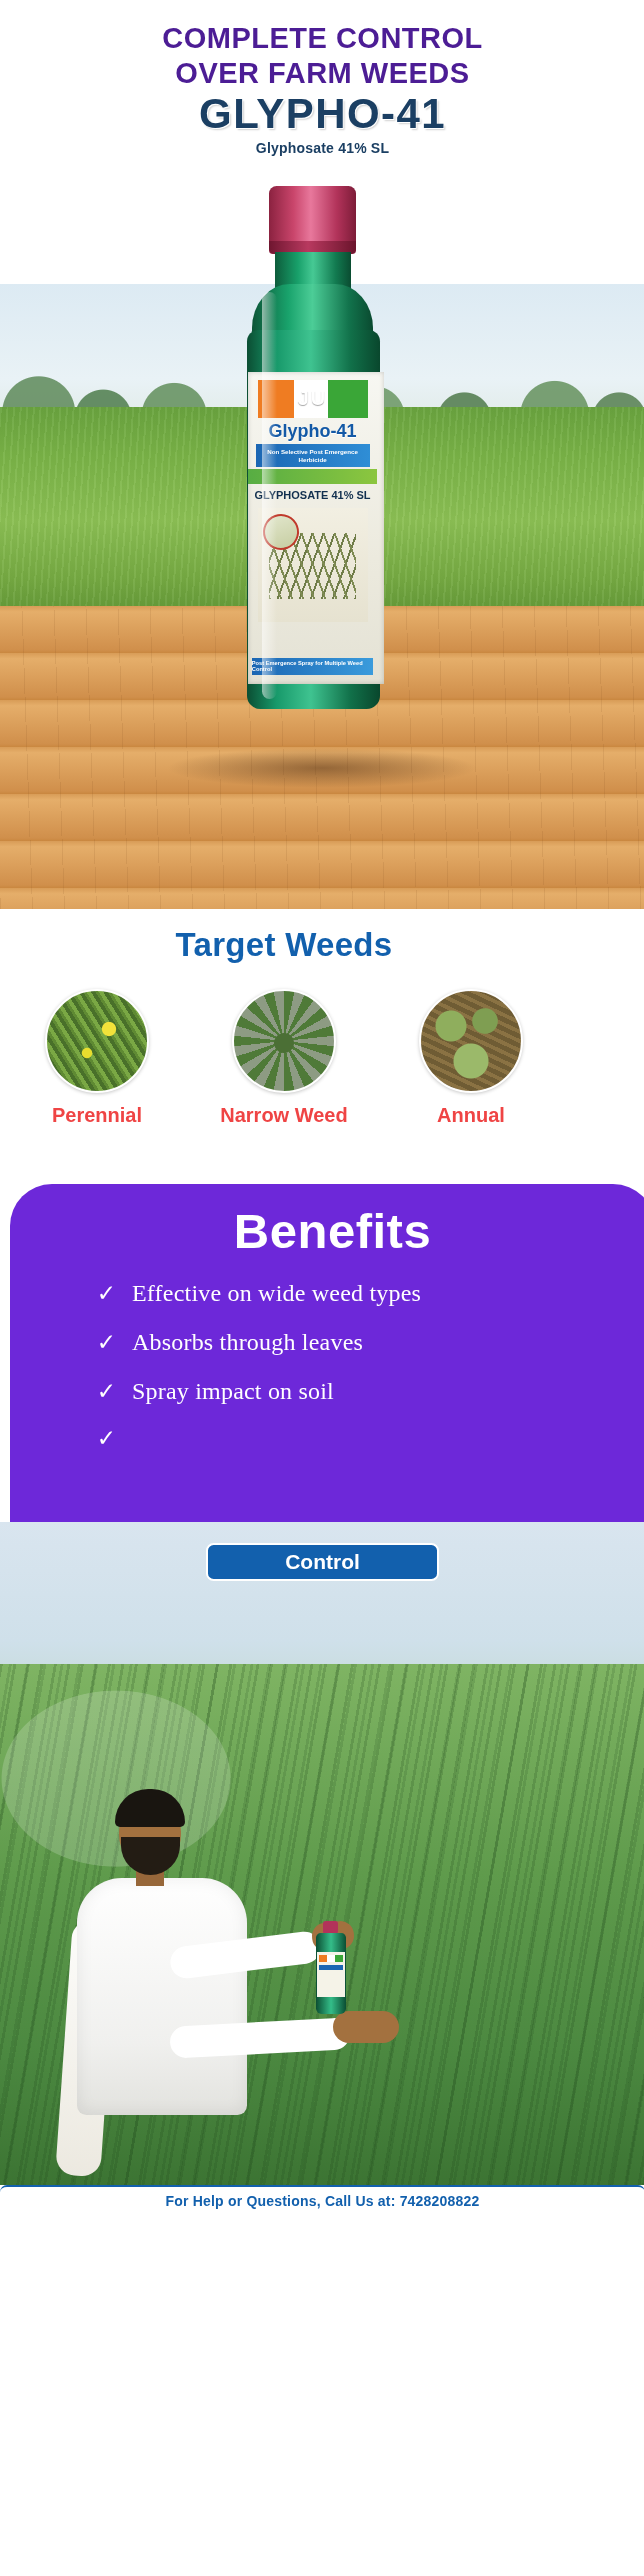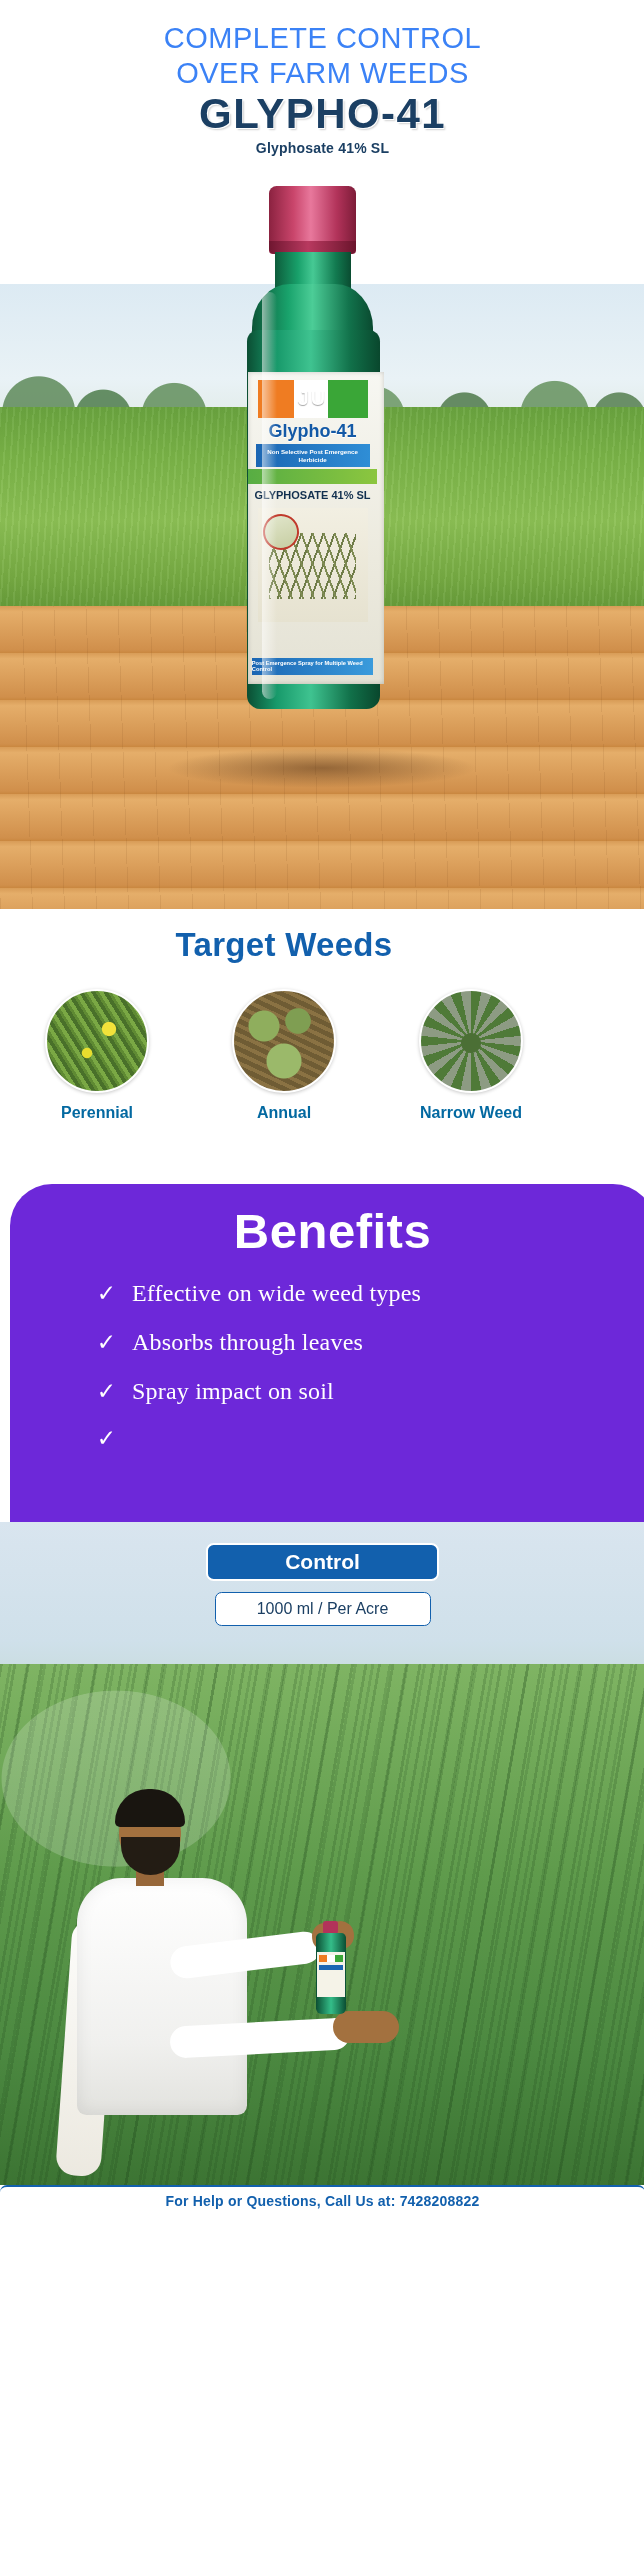--- a/index.html
+++ b/index.html
@@ -33,24 +33,24 @@
   }
   .headline {
     position: absolute;
     left: 0; top: 21px;
     width: 645px;
     text-align: center;
     z-index: 7;
   }
   .headline .l1, .headline .l2 {
     display: block;
-    font-weight: normal;
+    font-weight: bold;
     font-size: 29px;
     letter-spacing: 0.5px;
-    color: #3b82f6;
+    color: #4c1d95;
     text-transform: uppercase;
     line-height: 1.22;
     text-shadow: 0 0.9px 0 #ffffff;
   }
   .product-name {
     position: absolute;
     left: 0; top: 90px;
     width: 645px;
     text-align: center;
     z-index: 7;
@@ -297,22 +297,22 @@
       #7b6539;
   }
   .wc3 {
     background:
       radial-gradient(circle at 50% 52%, #4b6f35 0 9.5px, transparent 10.4px),
       repeating-conic-gradient(from 0deg at 50% 50%, #4f7a38 0deg 12deg, #8d9b83 12deg 24deg),
       #6b7a5e;
   }
   .weed-caption {
     margin-top: 11.4px;
-    font-size: 16px;
-    color: #0369a1;
+    font-size: 20px;
+    color: #ef4444;
     font-weight: bold;
   }
 
   
   .benefits {
     position: relative;
     width: 645px;
     height: 338px;
     background: #6d28d9;
     border-radius: 42px 42px 0 0;
@@ -614,26 +614,26 @@
   </section>
 
   <section class="weeds">
     <h2 class="section-title">Target Weeds</h2>
     <div class="weed-row">
       <div class="weed-item">
         <div class="weed-circle wc1"></div>
         <div class="weed-caption">Perennial</div>
       </div>
       <div class="weed-item">
+        <div class="weed-circle wc3"></div>
+        <div class="weed-caption">Narrow Weed</div>
+      </div>
+      <div class="weed-item">
         <div class="weed-circle wc2"></div>
         <div class="weed-caption">Annual</div>
-      </div>
-      <div class="weed-item">
-        <div class="weed-circle wc3"></div>
-        <div class="weed-caption">Narrow Weed</div>
       </div>
     </div>
   </section>
 
   <section class="benefits">
     <h2>Benefits</h2>
     <div class="benefit-list">
       <div class="benefit-item">
         <span class="tick">✓</span>
         <span class="btxt">Effective on wide weed types</span>
@@ -648,21 +648,20 @@
       </div>
       <div class="benefit-item">
         <span class="tick">✓</span>
       </div>
     </div>
   </section>
 
 
   <section class="dosage">
     <div class="dose-pill">Control</div>
-    <div class="dose-value">1000 ml / Per Acre</div>
     <div class="field-bg"></div>
     <div class="farmer">
       <div class="f-scarf"></div>
       <div class="f-shirt"></div>
       <div class="f-arm-hold"></div>
       <div class="f-arm-point"></div>
       <div class="f-hand-point"></div>
       <div class="f-palm"></div>
       <div class="f-neck"></div>
       <div class="f-head"></div>

